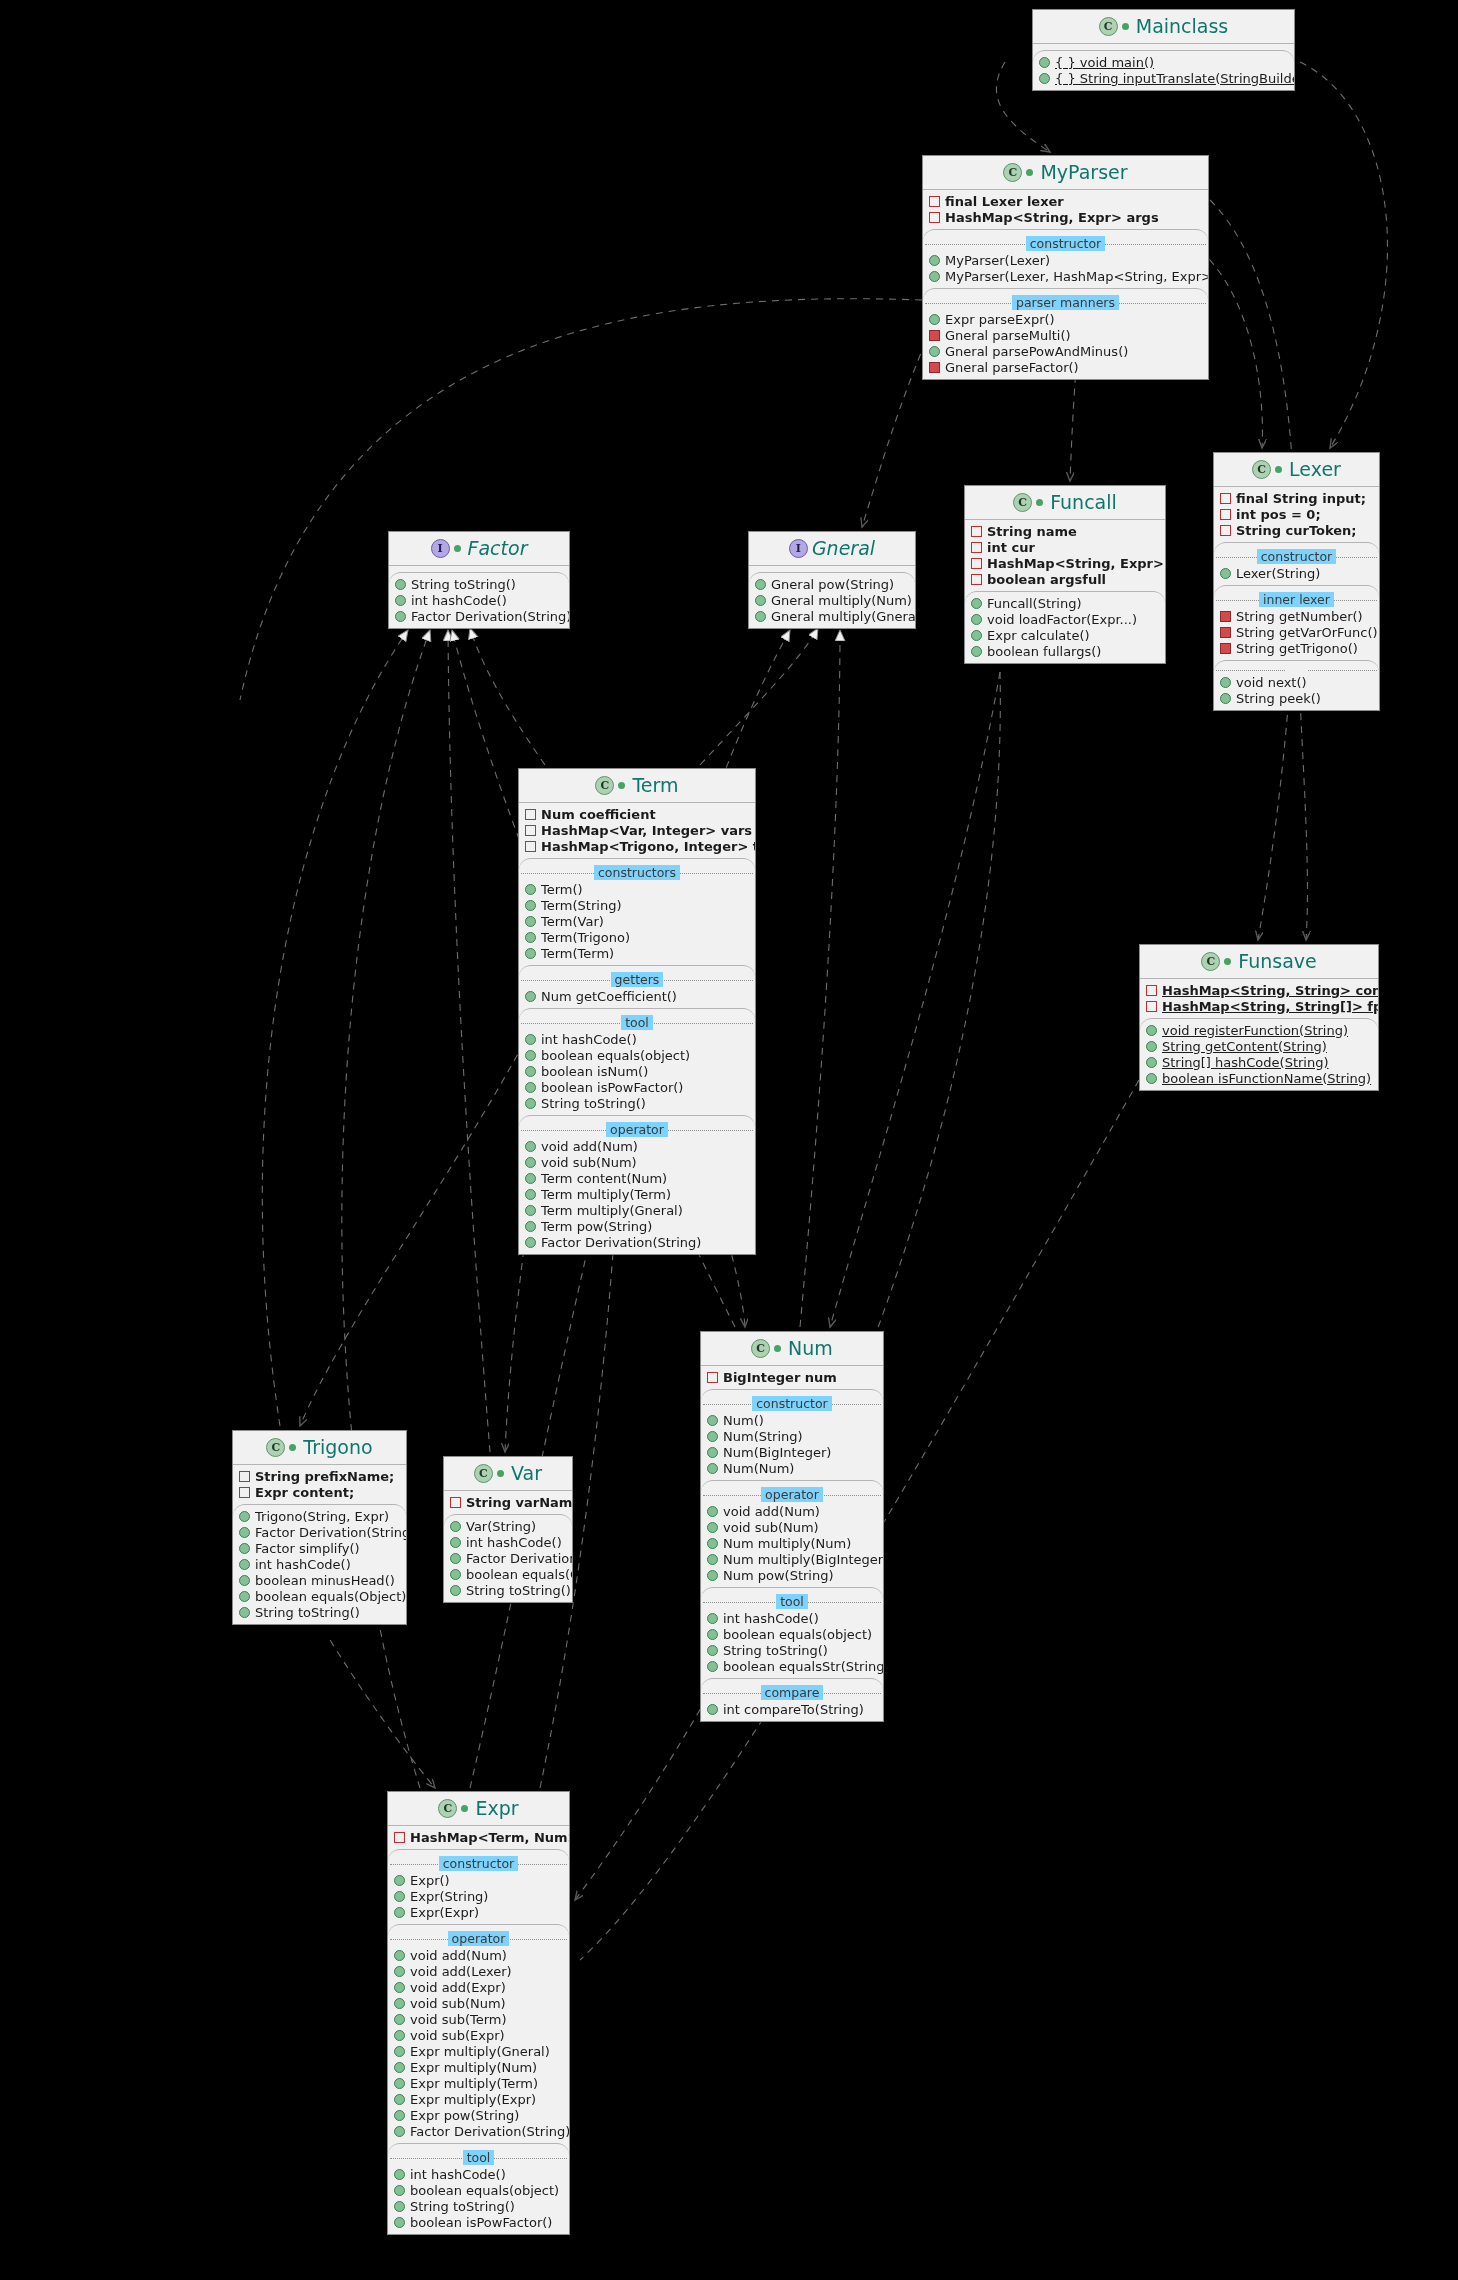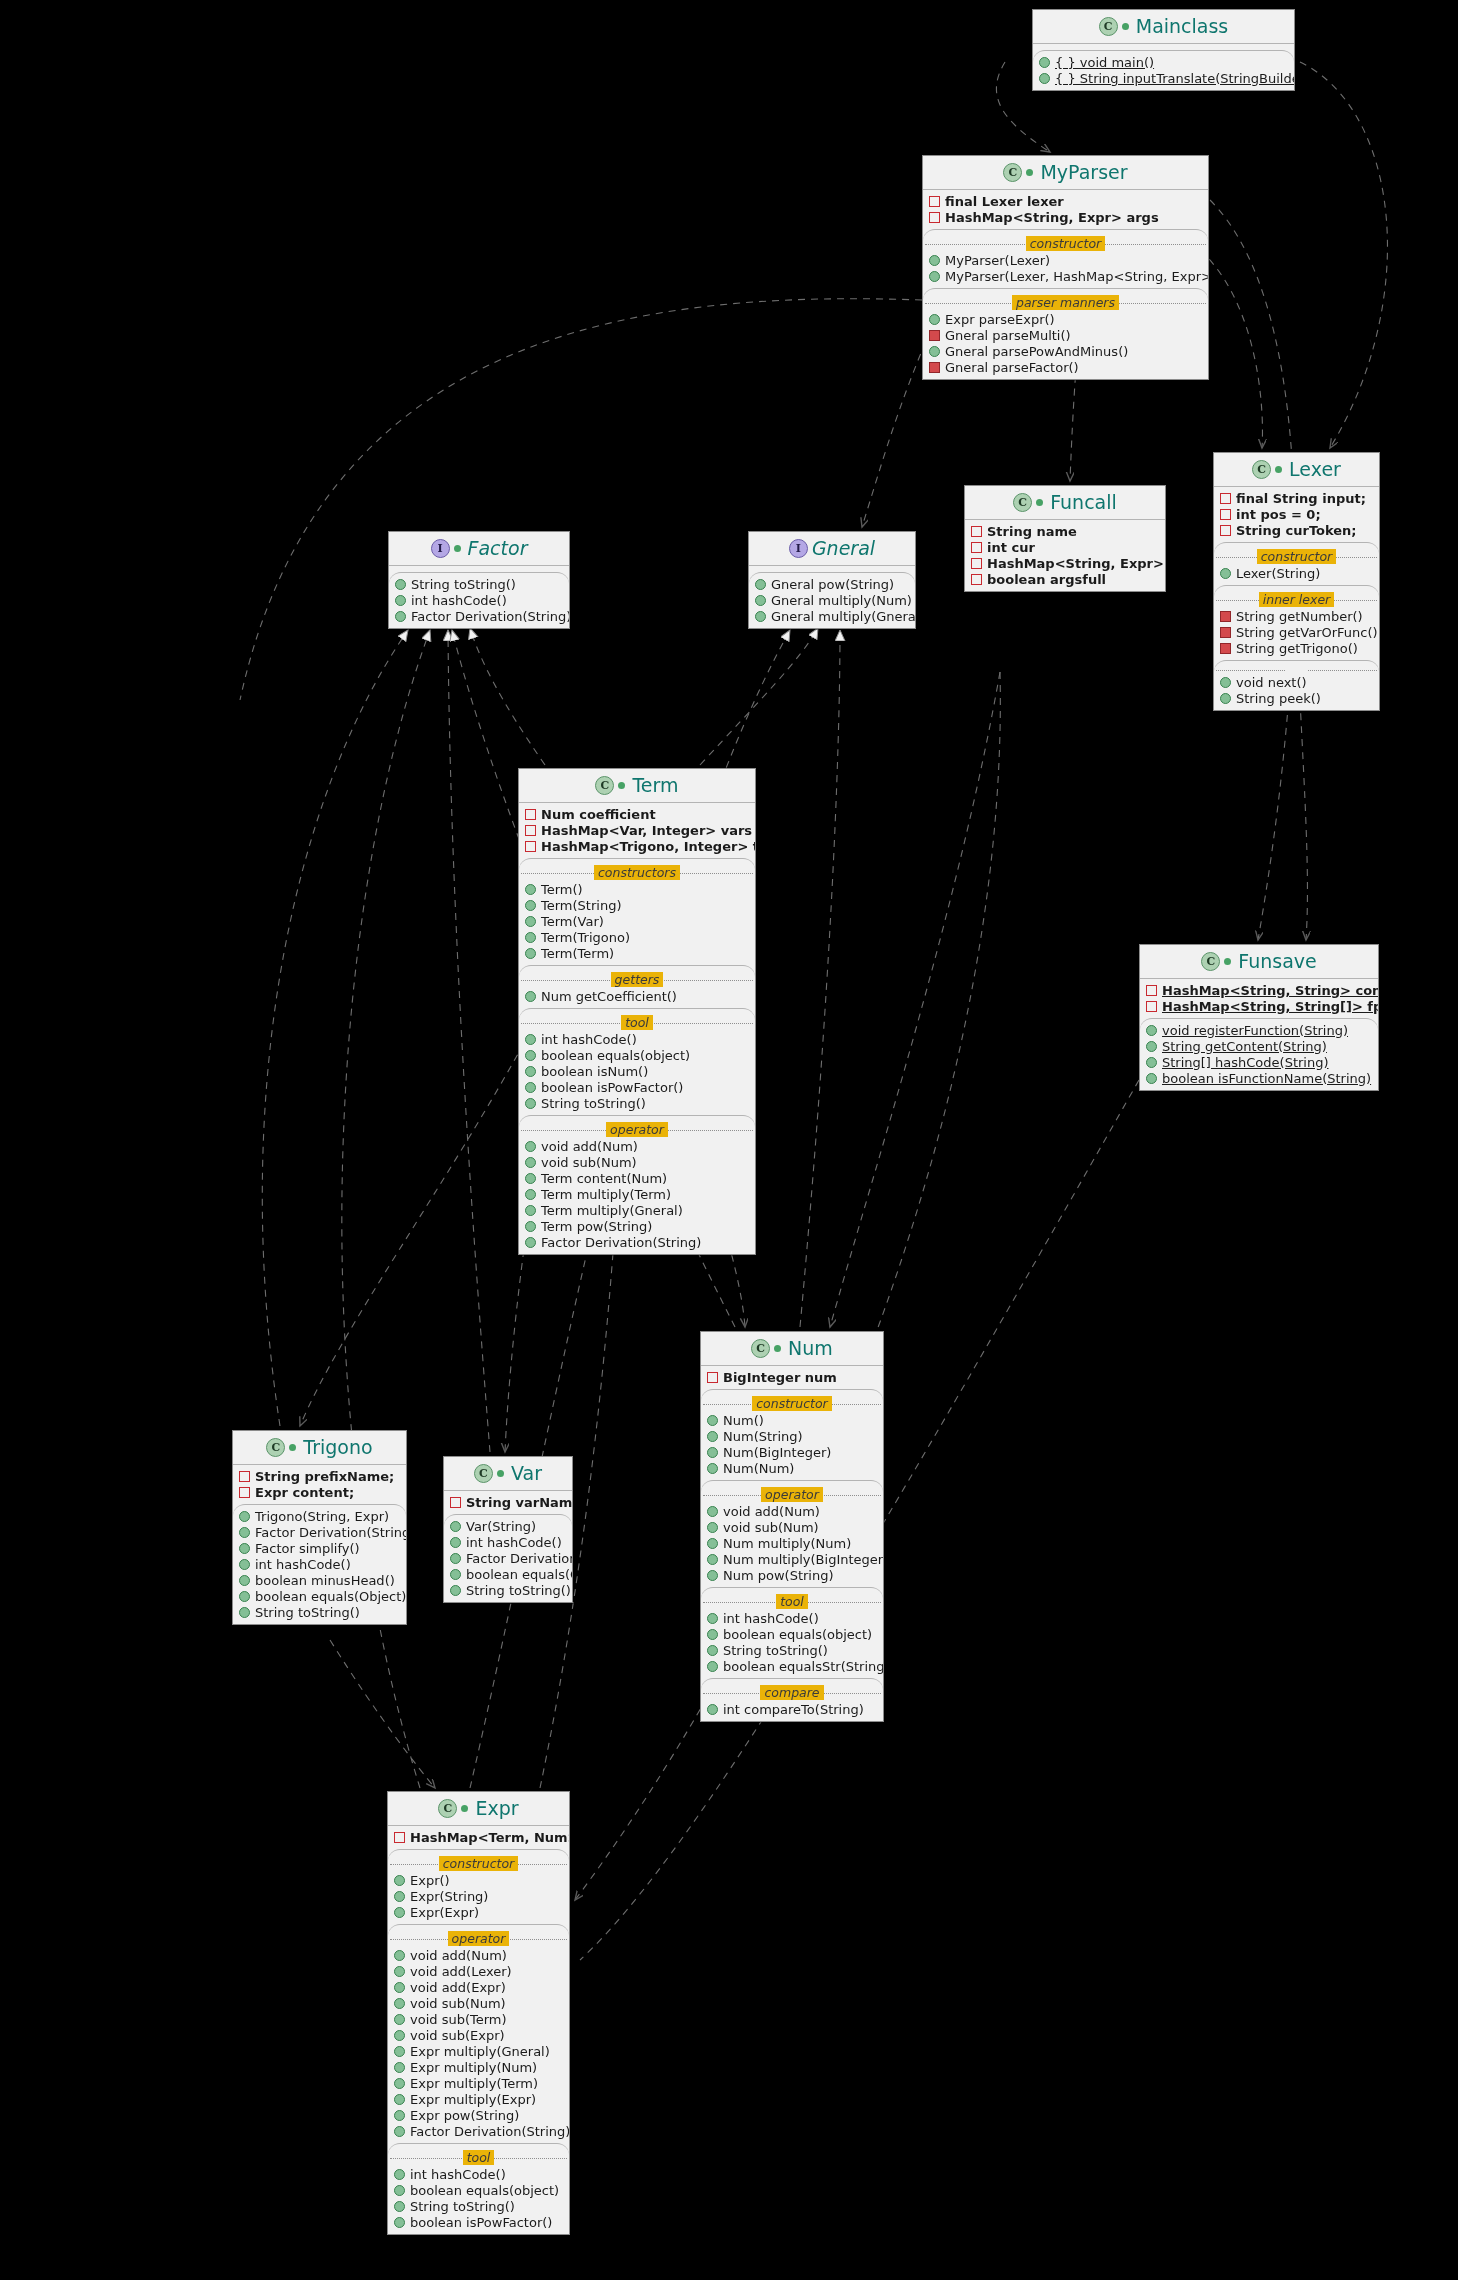--- a/index.html
+++ b/index.html
@@ -99,24 +99,23 @@
     content: "";
     position: absolute;
     top: 50%;
     width: 42%;
     border-top: 1px dotted #8f8f8f;
   }
   .group-label::before { left: 2px; }
   .group-label::after  { right: 2px; }
   .group-label span {
     position: relative;
-    background: #eab308;
+    background: #7dd3fc;
     padding: 0 4px;
     z-index: 1;
-    font-style: italic;
   }
 
   .member {
     display: flex;
     align-items: center;
     gap: 5px;
     padding: 0 6px;
     height: 16px;
     font-size: 13px;
     color: #1b1b1b;
@@ -389,20 +388,38 @@
         </div>
         <div class="member">
           <span class="vis vis-priv"></span>
           <span class="m-text">HashMap&lt;String, Expr&gt; args</span>
         </div>
         <div class="member">
           <span class="vis vis-priv"></span>
           <span class="m-text">boolean argsfull</span>
         </div>
       </div>
+      <div class="uml-section">
+        <div class="member">
+          <span class="vis vis-pub"></span>
+          <span class="m-text">Funcall(String)</span>
+        </div>
+        <div class="member">
+          <span class="vis vis-pub"></span>
+          <span class="m-text">void loadFactor(Expr...)</span>
+        </div>
+        <div class="member">
+          <span class="vis vis-pub"></span>
+          <span class="m-text">Expr calculate()</span>
+        </div>
+        <div class="member">
+          <span class="vis vis-pub"></span>
+          <span class="m-text">boolean fullargs()</span>
+        </div>
+      </div>
     </div>
     <div class="uml-class" style="left: 1139px; top: 944px; width: 240px;">
       <div class="uml-header">
         <span class="stereo stereo-class">C</span>
         <span class="name-dot"></span>
         <span class="cls-name">Funsave</span>
       </div>
       <div class="uml-section first">
         <div class="member">
           <span class="vis vis-priv"></span>

